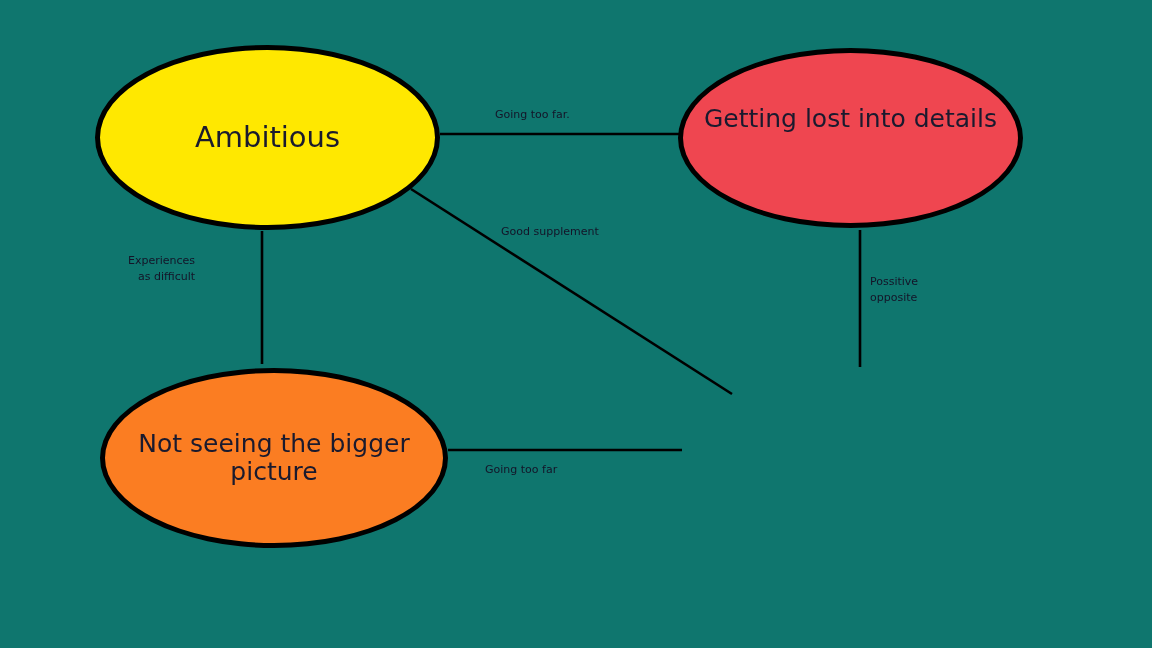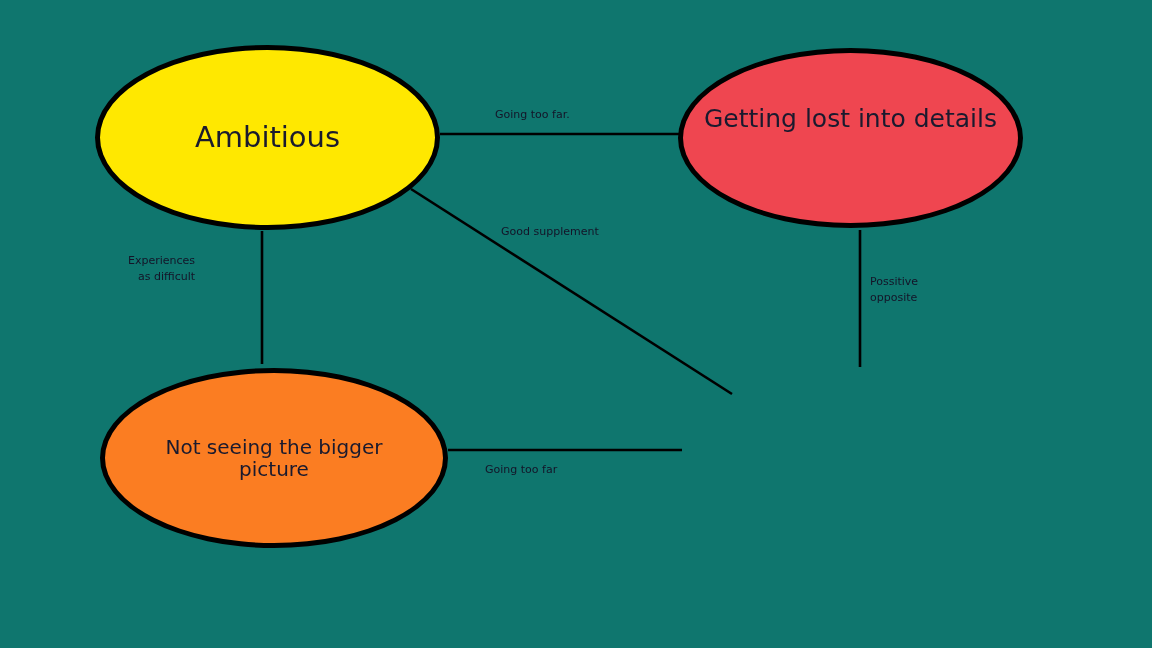--- a/index.html
+++ b/index.html
@@ -53,21 +53,21 @@
   #node-details {
     left: 678px; top: 48px;
     width: 345px; height: 180px;
     font-size: 25px;
     align-items: flex-start;
     padding-top: 52px;
   }
   #node-bigger-picture {
     left: 100px; top: 368px;
     width: 348px; height: 180px;
-    font-size: 20px;
+    font-size: 25px;
   }
   #node-creative {
     left: 675px; top: 368px;
     width: 348px; height: 180px;
     font-size: 29px;
   }
   .edge-label {
     position: absolute;
     font-size: 11px;
     color: #141428;

